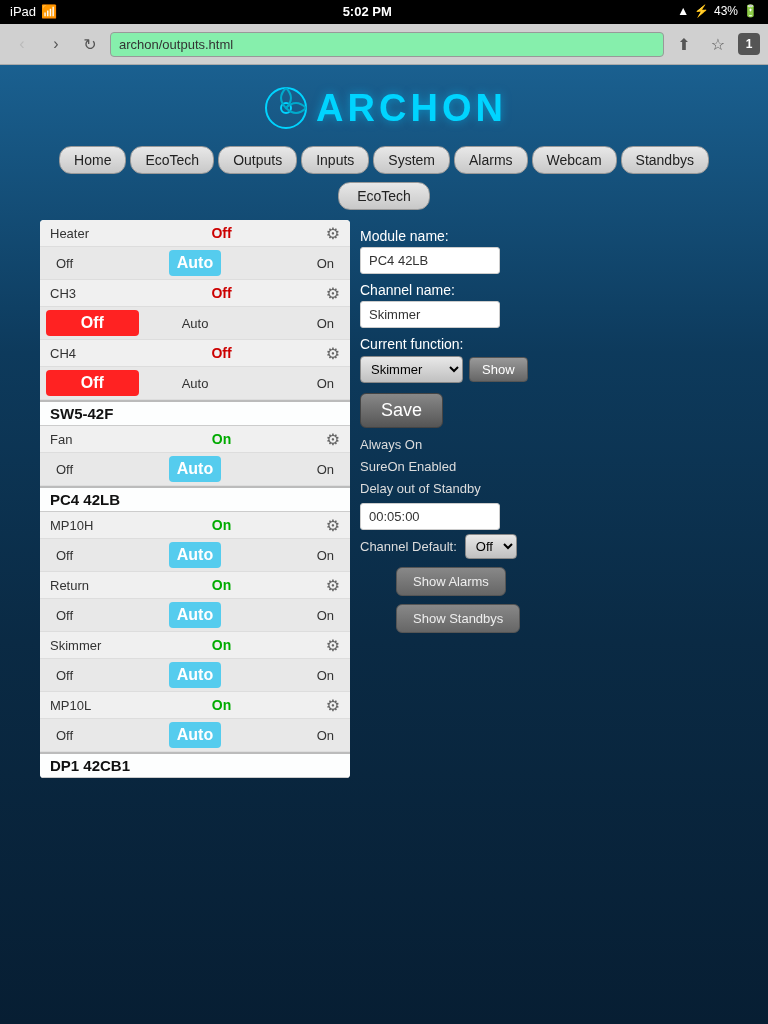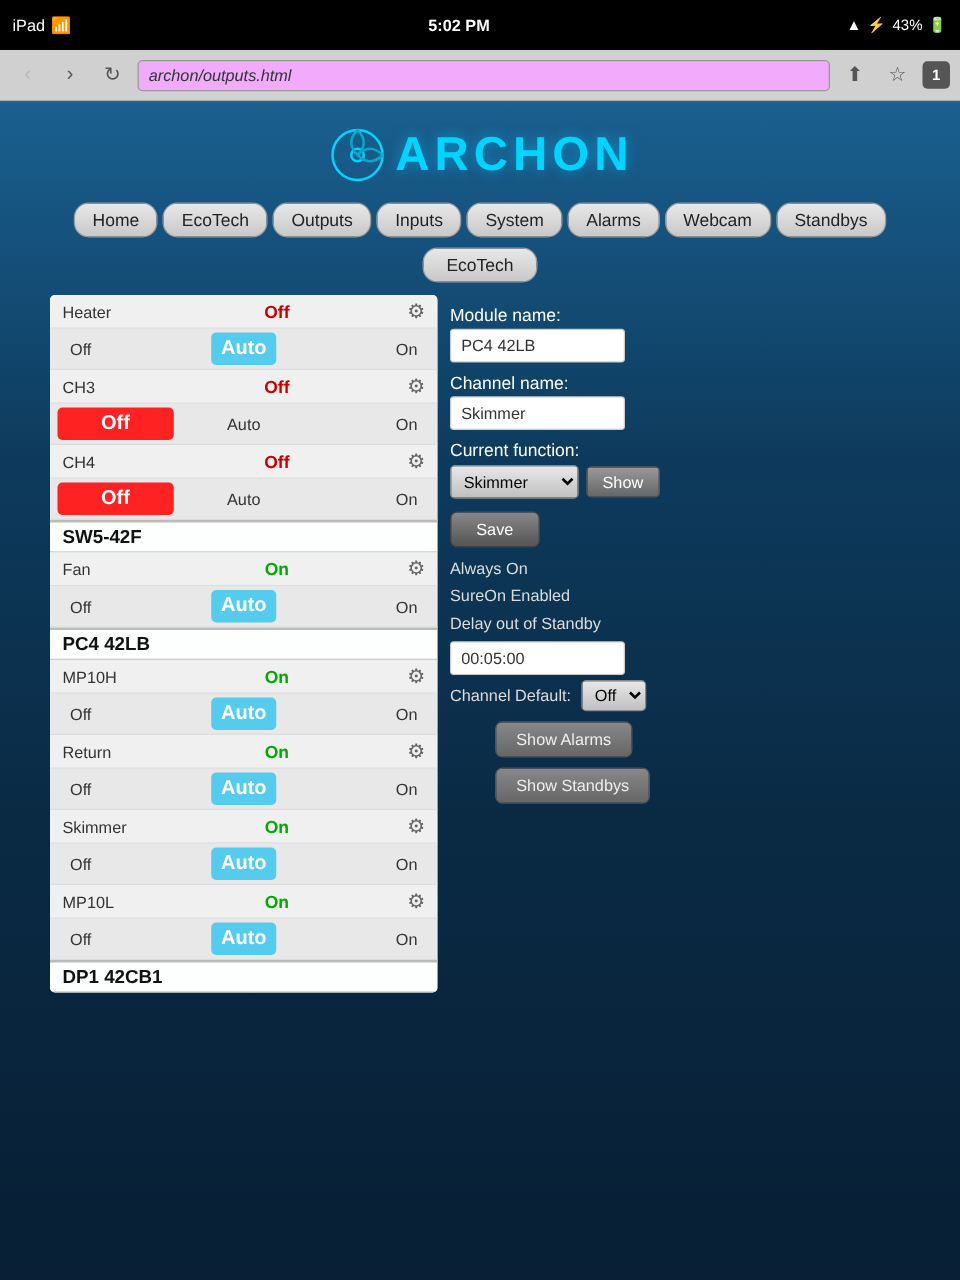--- a/index.html
+++ b/index.html
@@ -11,22 +11,22 @@
       overflow-x: hidden;
     }
 
     
     .status-bar {
       background: #000;
       color: #fff;
       font-size: 13px;
       display: flex;
       justify-content: space-between;
-      align-items: center;
-      padding: 20px 10px;
+      align-items: flex-start;
+      padding: 4px 10px;
       height: 24px;
     }
     .status-left { display: flex; align-items: center; gap: 5px; }
     .status-center { font-weight: bold; }
     .status-right { display: flex; align-items: center; gap: 5px; font-size: 12px; }
 
     
     .browser-bar {
       background: #d0d0d0;
       padding: 6px 8px;
@@ -43,27 +43,26 @@
       color: #555;
       width: 28px;
       height: 28px;
       display: flex;
       align-items: center;
       justify-content: center;
     }
     .browser-nav-btn.disabled { color: #bbb; cursor: default; }
     .address-bar {
       flex: 1;
-      background: #f0abfc;
+      background: #86efac;
       border: 1px solid #999;
       border-radius: 4px;
       padding: 4px 8px;
       font-size: 13px;
       color: #333;
-      font-style: italic;
     }
     .browser-action-btn {
       background: none;
       border: none;
       font-size: 16px;
       cursor: pointer;
       color: #555;
       width: 28px;
       height: 28px;
       display: flex;
@@ -279,21 +278,21 @@
       font-size: 13px;
       cursor: pointer;
     }
 
     .save-btn {
       background: linear-gradient(180deg, #888, #555);
       color: #fff;
       border: 1px solid #444;
       border-radius: 6px;
       padding: 6px 20px;
-      font-size: 13px;
+      font-size: 18px;
       cursor: pointer;
       margin-top: 10px;
       margin-bottom: 6px;
       display: block;
     }
 
     .settings-text {
       font-size: 13px;
       line-height: 1.7;
       color: #ddd;

